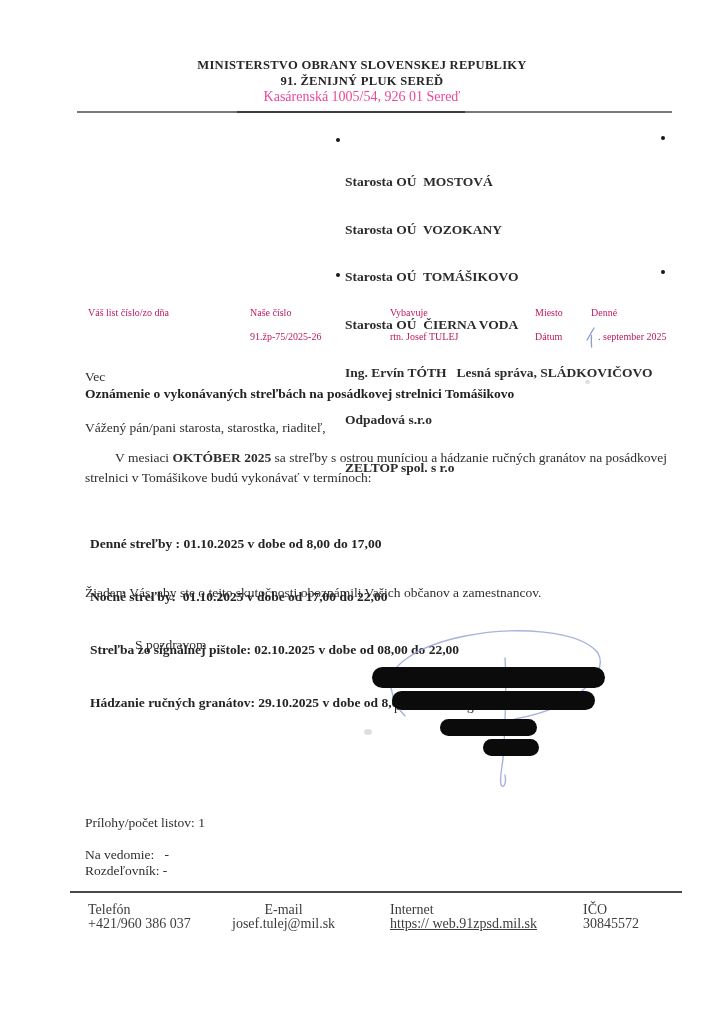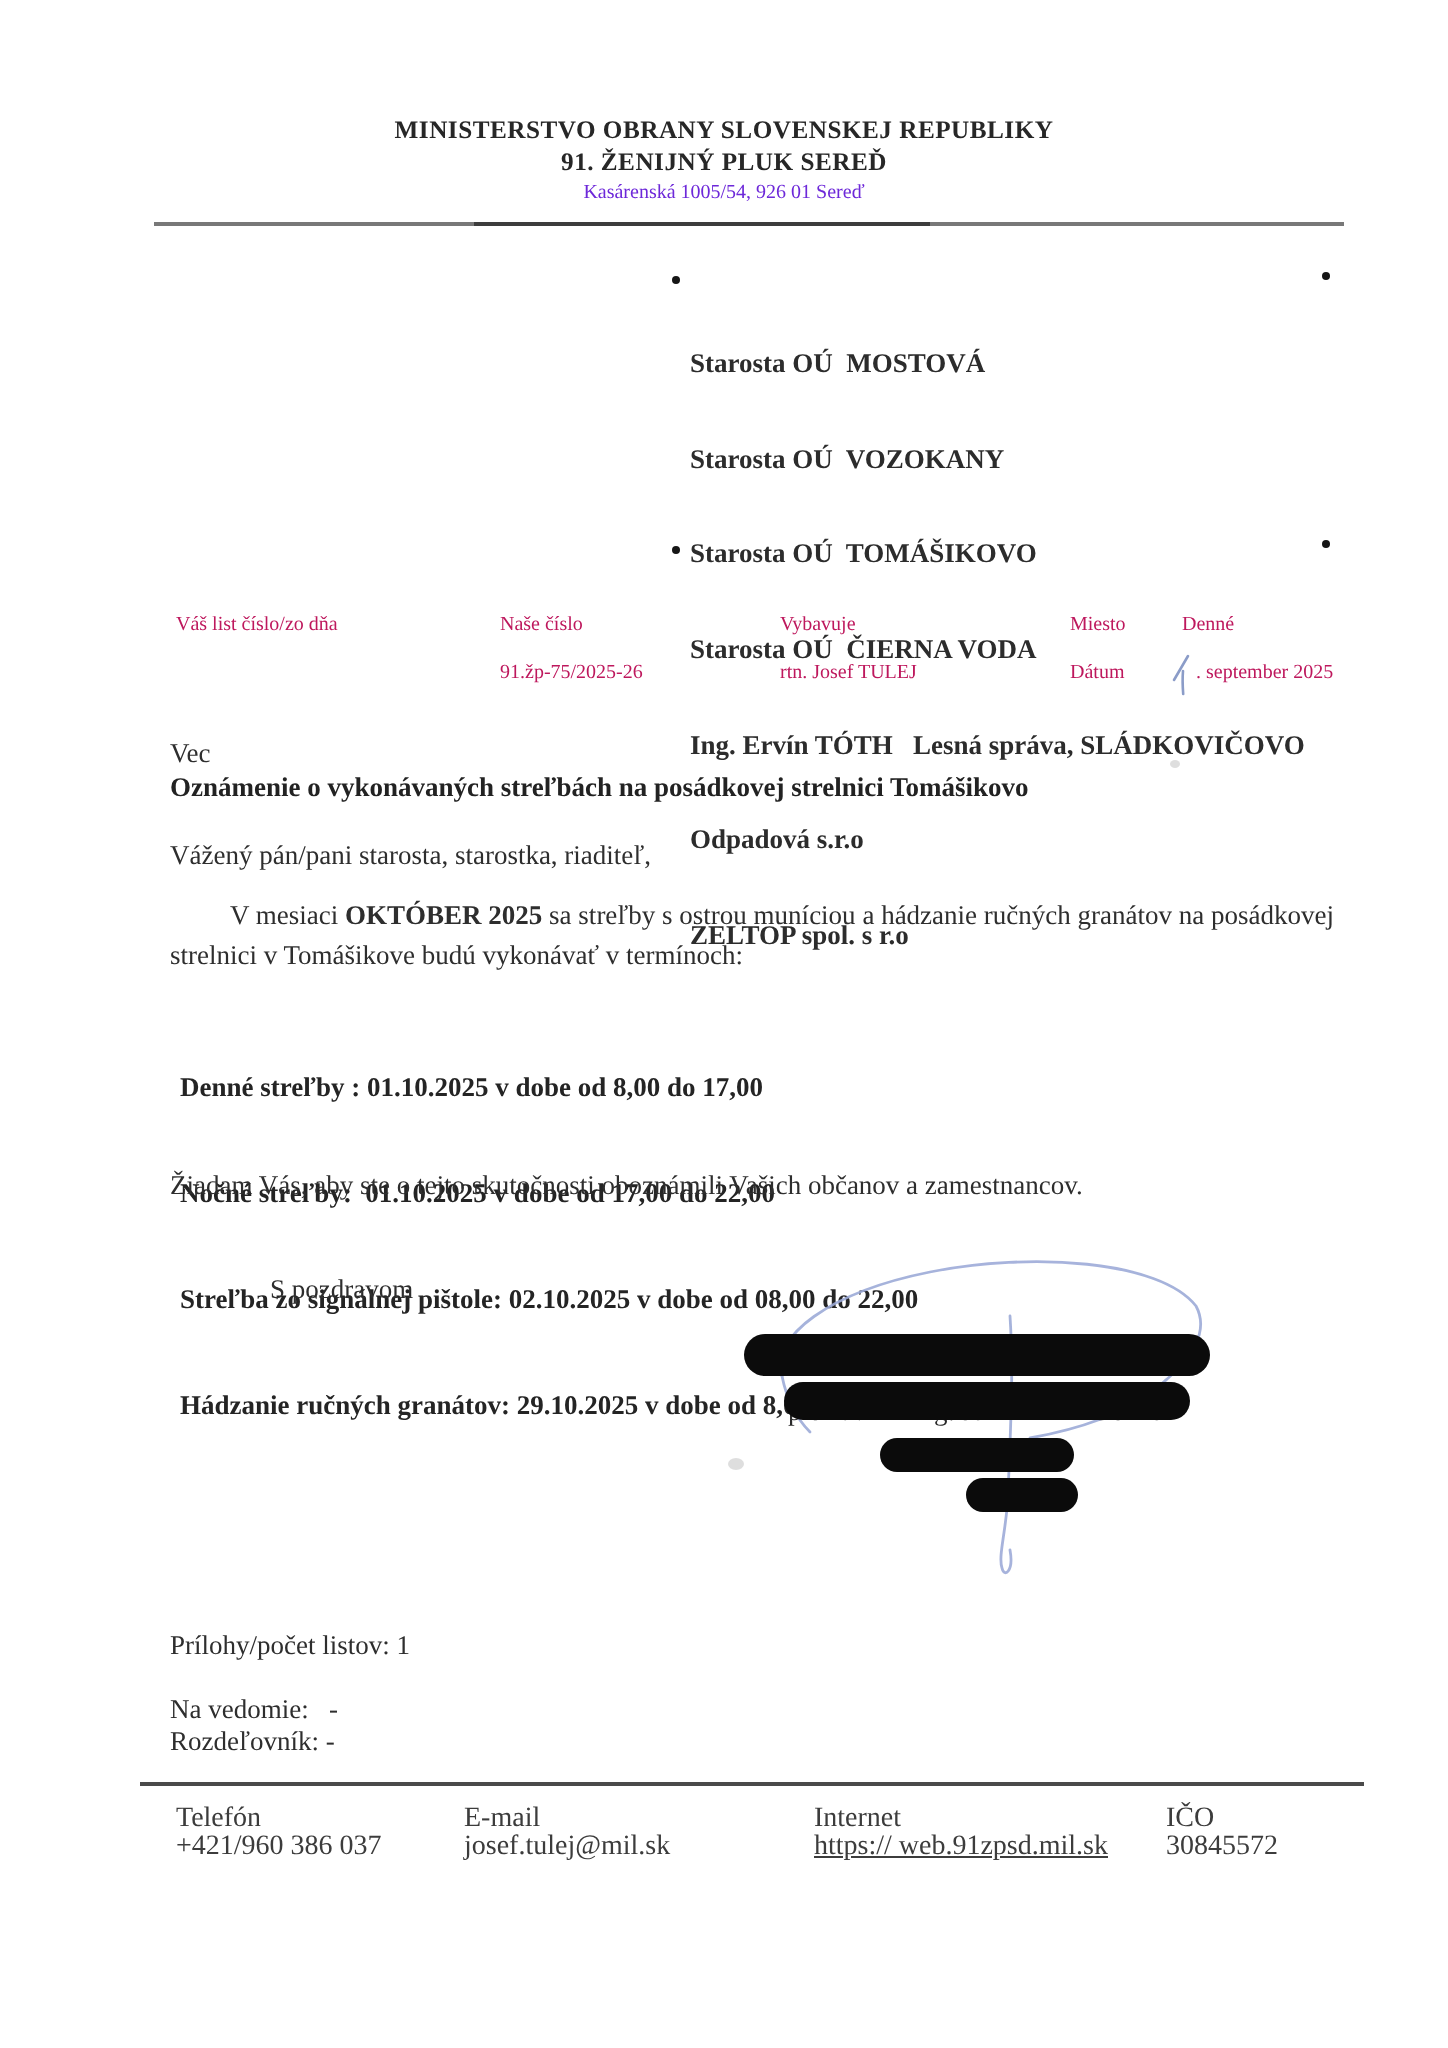--- a/index.html
+++ b/index.html
@@ -6,21 +6,21 @@
   .page{
     position:relative;width:724px;height:1024px;margin:0 auto;
     background:#ffffff;overflow:hidden;
     font-family:"Liberation Serif","DejaVu Serif",serif;
     color:#2e2e2e;font-size:13.5px;
   }
   .abs{position:absolute;}
   
   .letterhead{left:0;right:0;top:57px;text-align:center;line-height:16px;}
   .lh-bold{font-weight:bold;font-size:12.6px;letter-spacing:.25px;color:#272727;}
-  .lh-addr{font-size:10px;color:#6d28d9;}
+  .lh-addr{font-size:14px;color:#ec4899;}
   .rule-top{left:77px;top:111px;width:595px;height:2px;background:#787878;}
   .rule-top-dark{left:237px;top:111px;width:228px;height:2px;background:#3d3d3d;}
   
   .dot{width:4px;height:4px;border-radius:50%;background:#161616;}
   .dot1{left:336px;top:138px;}  .dot2{left:661px;top:136px;}
   .dot3{left:336px;top:273px;}  .dot4{left:661px;top:270px;}
   
   .recipients{left:345px;top:142px;line-height:15.9px;white-space:pre;color:#2c2c2c;font-weight:bold;}
   
   .ref{font-size:10px;color:#be185d;text-align:center;}
@@ -46,21 +46,21 @@
   .bar2{left:37px;top:73px;width:203px;height:19px;border-radius:10px;}
   .bar3{left:85px;top:101px;width:97px;height:17px;border-radius:9px;}
   .bar4{left:128px;top:121px;width:56px;height:17px;border-radius:9px;}
   
   .attachments{left:85px;top:815px;}
   .cc{left:85px;top:847px;white-space:pre;}
   .distribution{left:85px;top:863px;white-space:pre;}
   
   .rule-bottom{left:70px;top:891px;width:612px;height:2px;background:#4a4a4a;}
   .fcol{top:903px;font-size:14px;line-height:13.5px;color:#3c3c3c;}
-  .f1{left:88px;} .f2{left:232px;} .f3{left:390px;margin-left:17px;} .f4{left:583px;}
+  .f1{left:88px;} .f2{left:232px;text-align:center;} .f3{left:390px;} .f4{left:583px;}
   .f-link{text-decoration:underline;}
   
   .smudge{background:#d3d3d3;border-radius:50%;opacity:.75;}
   .sm1{left:364px;top:729px;width:8px;height:6px;}
   .sm2{left:585px;top:380px;width:5px;height:4px;}
 </style>
 </head>
 <body>
 
 <div class="page">

